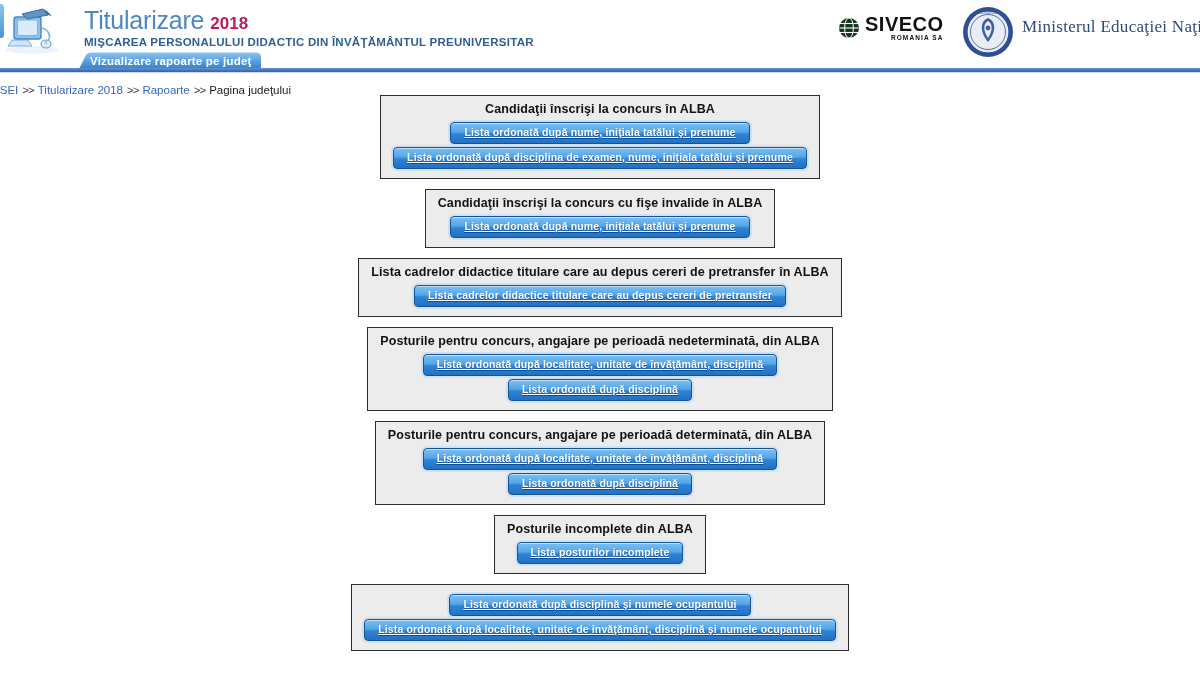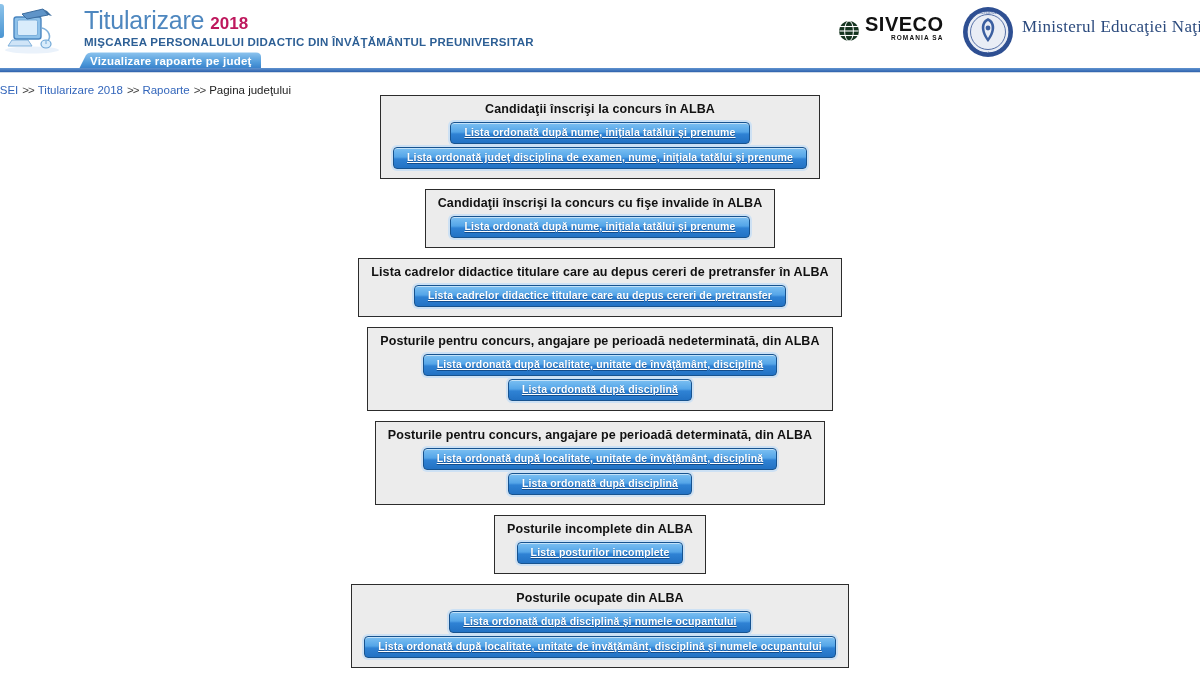--- a/index.html
+++ b/index.html
@@ -30,21 +30,21 @@
   .tabstrip{position:absolute;left:0;top:52px;width:980px;height:20px;}
   .tab{position:absolute;left:70px;top:0;height:19px;}
   .tab svg{display:block;}
   .tab-label{position:absolute;left:20px;top:3px;font-size:11.5px;font-weight:bold;
     color:#ffffff;white-space:nowrap;letter-spacing:0.2px;}
   .bluebar{position:absolute;left:0;top:68px;width:1200px;height:4px;
     background:linear-gradient(180deg,#5f93d0,#2f62ad);}
   .bluebar-shadow{position:absolute;left:0;top:72px;width:1200px;height:1px;background:#cfd9e6;}
 
   
-  .siveco{position:absolute;left:838px;top:14px;display:flex;align-items:flex-end;}
+  .siveco{position:absolute;left:838px;top:14px;display:flex;align-items:center;}
   .siveco-globe{width:22px;height:22px;}
   .siveco-txt{margin-left:5px;line-height:1;}
   .siveco-name{font-size:20px;font-weight:bold;color:#111111;letter-spacing:0.5px;}
   .siveco-sub{font-size:6.5px;font-weight:bold;color:#111111;letter-spacing:1.1px;
     text-align:right;margin-top:1px;}
   .seal{position:absolute;left:962px;top:6px;width:52px;height:52px;}
   .ministry{position:absolute;left:1022px;top:17px;font-size:17px;color:#2b4a7d;
     font-family:"Liberation Serif","DejaVu Serif",serif;white-space:nowrap;
     letter-spacing:0.3px;}
 
@@ -157,21 +157,21 @@
   <div class="breadcrumb" id="breadcrumb"><a href="#" class="">l SEI</a><span class="sep">&gt;&gt;</span><a href="#" class="">Titularizare 2018</a><span class="sep">&gt;&gt;</span><a href="#" class="">Rapoarte</a><span class="sep">&gt;&gt;</span><span class="cur">Pagina judeţului</span></div>
 
   <div class="main" id="main">
       <div class="boxwrap">
         <div class="box">
           <div class="box-title">Candidaţii înscrişi la concurs în ALBA</div>
           <div class="btnrow">
             <a class="btn" href="#">Lista ordonată după nume, iniţiala tatălui şi prenume</a>
           </div>
           <div class="btnrow">
-            <a class="btn" href="#">Lista ordonată judeţ disciplina de examen, nume, iniţiala tatălui şi prenume</a>
+            <a class="btn" href="#">Lista ordonată după disciplina de examen, nume, iniţiala tatălui şi prenume</a>
           </div>
         </div>
       </div>
       <div class="boxwrap">
         <div class="box">
           <div class="box-title">Candidaţii înscrişi la concurs cu fişe invalide în ALBA</div>
           <div class="btnrow">
             <a class="btn" href="#">Lista ordonată după nume, iniţiala tatălui şi prenume</a>
           </div>
         </div>
@@ -209,21 +209,20 @@
       <div class="boxwrap">
         <div class="box">
           <div class="box-title">Posturile incomplete din ALBA</div>
           <div class="btnrow">
             <a class="btn" href="#">Lista posturilor incomplete</a>
           </div>
         </div>
       </div>
       <div class="boxwrap">
         <div class="box">
-          <div class="box-title">Posturile ocupate din ALBA</div>
           <div class="btnrow">
             <a class="btn" href="#">Lista ordonată după disciplină şi numele ocupantului</a>
           </div>
           <div class="btnrow">
             <a class="btn" href="#">Lista ordonată după localitate, unitate de învăţământ, disciplină şi numele ocupantului</a>
           </div>
         </div>
       </div>
     </div>
 

